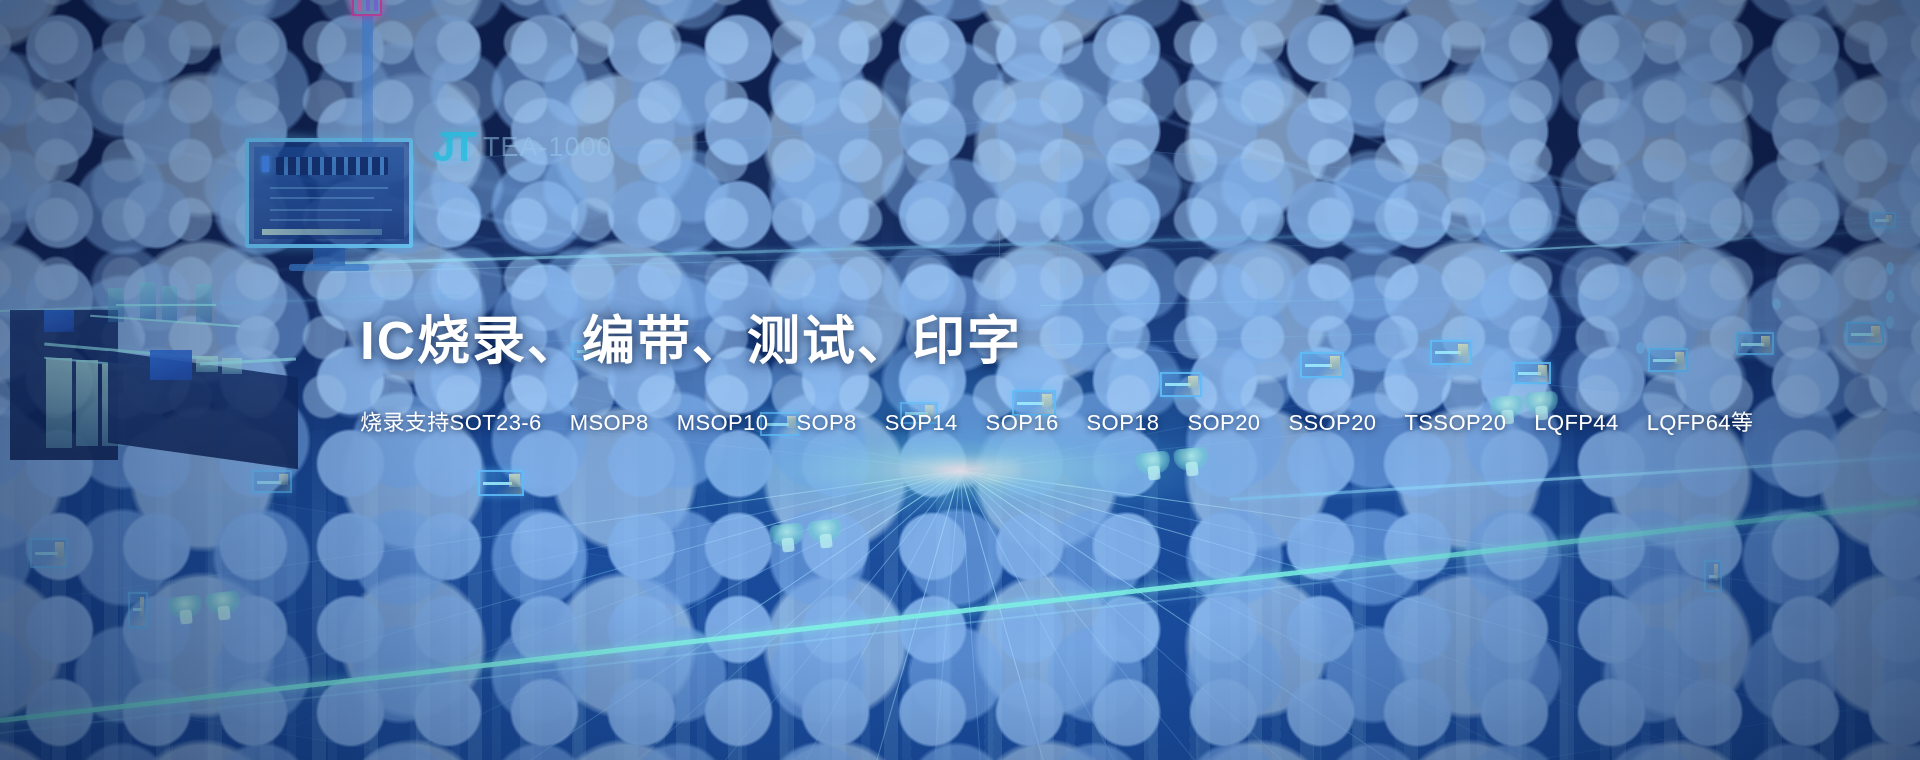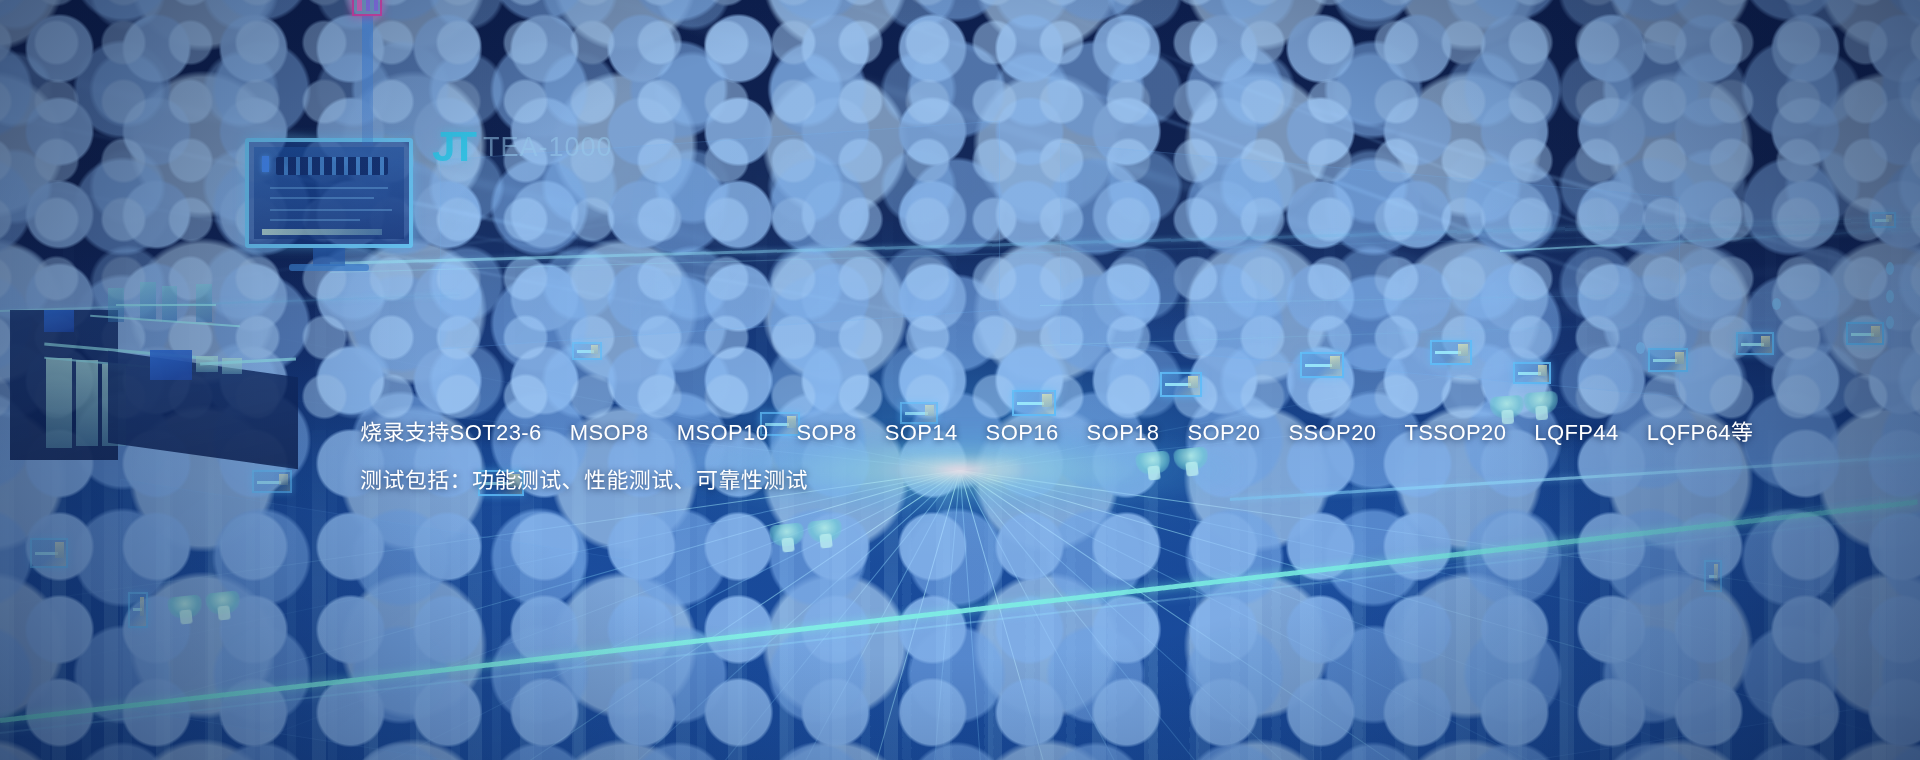--- a/index.html
+++ b/index.html
@@ -237,21 +237,21 @@
     text-shadow:0 2px 10px rgba(5,20,55,.65), 0 0 22px rgba(10,40,95,.45);
     white-space:nowrap;
   }
   .sublist{margin:0; padding:0; list-style:none;}
   .subline{
     font-size:22px; color:#ffffff; line-height:1;
     margin-top:0; letter-spacing:.4px;
     text-shadow:0 1px 6px rgba(6,22,60,.75);
     white-space:nowrap;
   }
-  .subline.l1{margin-top:110px;}
+  .subline.l1{margin-top:43px;}
   .subline.l2{margin-top:26px;}
   .subline.l3{margin-top:27px;}
   .subline .sp{display:inline-block;width:14px;}
   .pkg{display:inline-block;}
 </style>
 </head>
 <body>
 
 <div class="banner">
 
@@ -403,26 +403,26 @@
   <div class="foot" style="left:808px;top:520px;transform:rotate(-6deg);"></div>
   <div class="foot" style="left:1136px;top:452px;transform:rotate(-6deg);"></div>
   <div class="foot" style="left:1174px;top:448px;transform:rotate(-6deg);"></div>
   <div class="foot" style="left:1490px;top:396px;transform:rotate(-4deg);"></div>
   <div class="foot" style="left:1524px;top:392px;transform:rotate(-4deg);"></div>
 
   <div class="bg-vignette"></div>
 
   <div class="copy">
 
+    <h1 class="headline">IC烧录、编带、测试、印字</h1>
 
     <ul class="sublist">
 
       <li class="subline l1">
         <span class="pkg">烧录支持SOT23-6</span><span class="sp"></span><span class="sp"></span><span class="pkg">MSOP8</span><span class="sp"></span><span class="sp"></span><span class="pkg">MSOP10</span><span class="sp"></span><span class="sp"></span><span class="pkg">SOP8</span><span class="sp"></span><span class="sp"></span><span class="pkg">SOP14</span><span class="sp"></span><span class="sp"></span><span class="pkg">SOP16</span><span class="sp"></span><span class="sp"></span><span class="pkg">SOP18</span><span class="sp"></span><span class="sp"></span><span class="pkg">SOP20</span><span class="sp"></span><span class="sp"></span><span class="pkg">SSOP20</span><span class="sp"></span><span class="sp"></span><span class="pkg">TSSOP20</span><span class="sp"></span><span class="sp"></span><span class="pkg">LQFP44</span><span class="sp"></span><span class="sp"></span><span class="pkg">LQFP64等</span>
       </li>
 
-      <li class="subline l2">测试包括：功能测试、性能测试、可靠性测试</li>
 
 
     </ul>
   </div>
 
 </div>
 
 </body></html>

